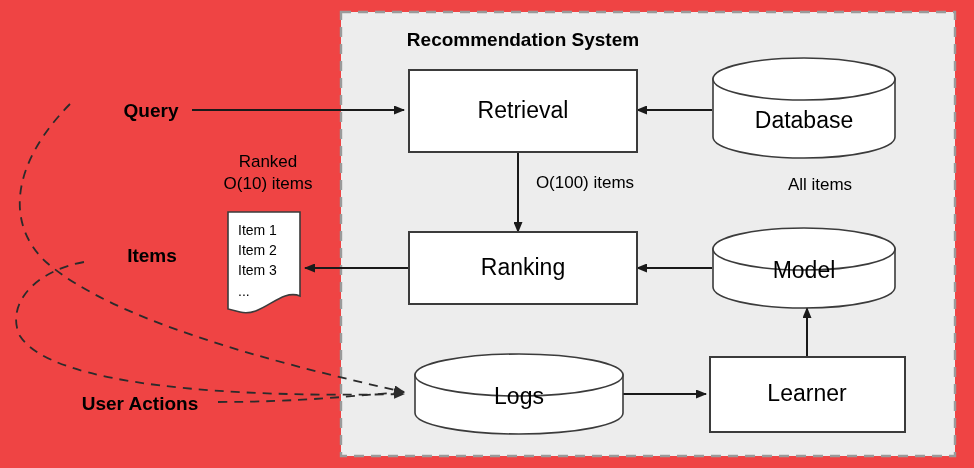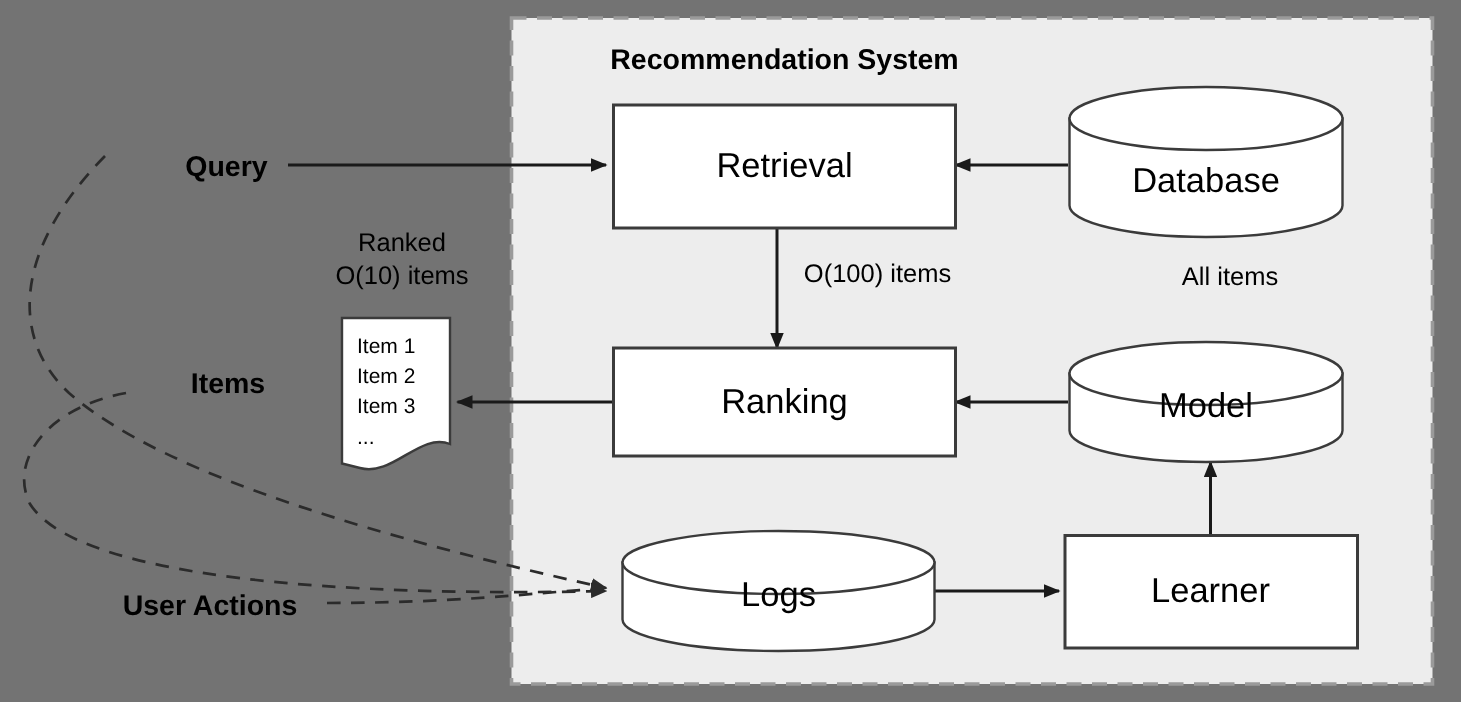--- a/index.html
+++ b/index.html
@@ -4,21 +4,21 @@
 <style>
   html, body {
     margin: 0;
     padding: 0;
     background: #ffffff;
   }
   #canvas {
     position: relative;
     width: 974px;
     height: 468px;
-    background: #737373;
+    background: #ef4444;
     font-family: "Liberation Sans", sans-serif;
     overflow: hidden;
   }
   #diagram-svg {
     position: absolute;
     left: 0;
     top: 0;
     width: 974px;
     height: 468px;
   }

